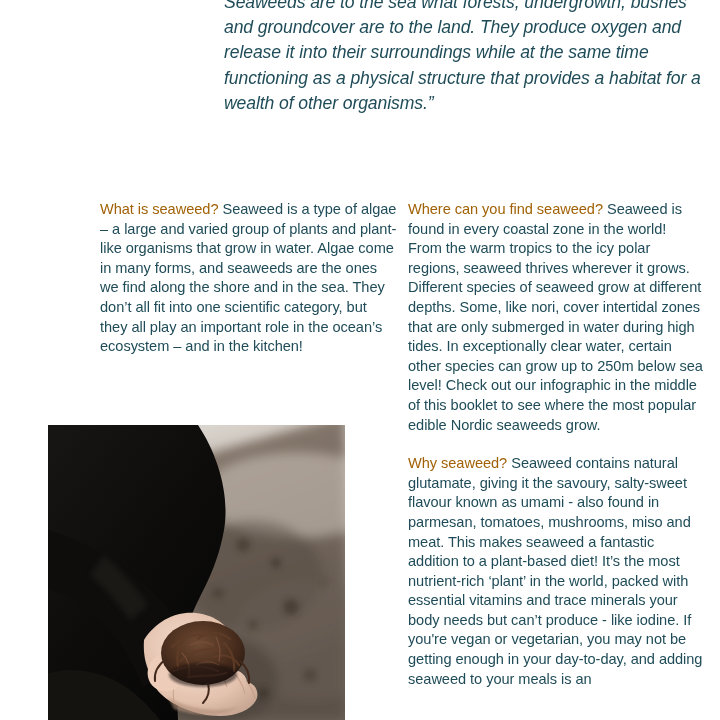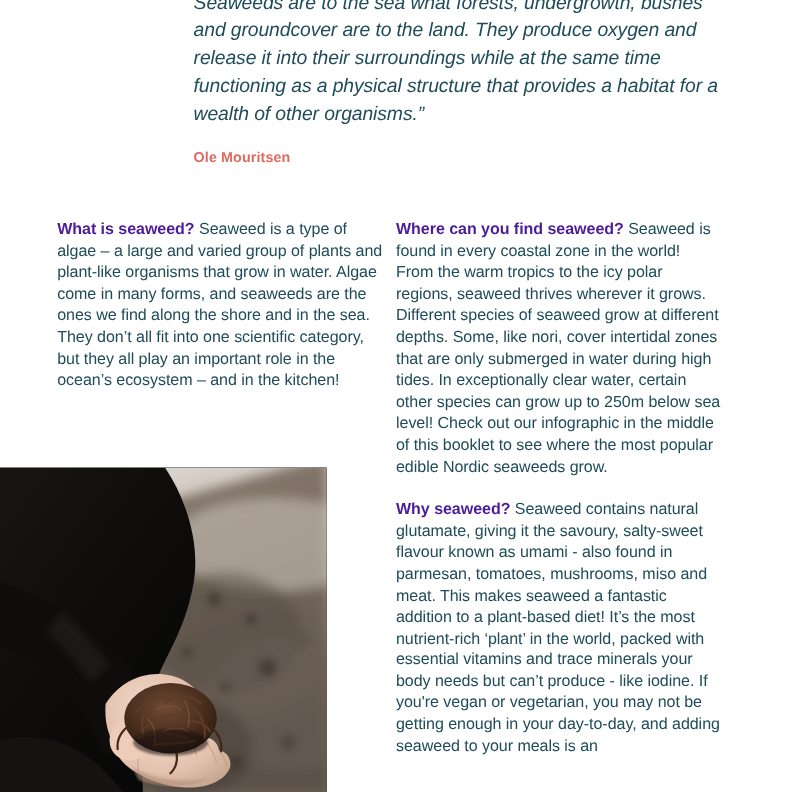--- a/index.html
+++ b/index.html
@@ -13,20 +13,21 @@
     overflow: hidden;
     font-family: "Liberation Sans", sans-serif;
     position: relative;
     -webkit-font-smoothing: antialiased;
   }
 
   .page {
     position: absolute;
     inset: 0;
     background: #ffffff;
+    margin-left: 48px;
   }
 
   
   .quote-block {
     position: absolute;
     left: 176px;
     top: -10px;
     width: 492px;
   }
   .quote-text {
@@ -63,22 +64,22 @@
 
   .para {
     margin: 0 0 19px 0;
     font-size: 14.6px;
     line-height: 19.6px;
     color: #1f4c58;
     letter-spacing: -0.05px;
   }
   .para:last-child { margin-bottom: 0; }
   .lead {
-    color: #4c1d95;
-    font-weight: bold;
+    color: #a16207;
+    font-weight: normal;
   }
 
   
   .photo {
     position: absolute;
     left: 0;
     top: 425px;
     width: 297px;
     height: 295px;
     overflow: hidden;
@@ -86,21 +87,20 @@
   }
   .photo svg { display: block; }
 </style>
 </head>
 <body>
 
 <div class="page">
 
   <div class="quote-block">
     <p class="quote-text">Seaweeds are to the sea what forests, undergrowth, bushes and groundcover are to the land. They produce oxygen and release it into their surroundings while at the same time functioning as a physical structure that provides a habitat for a wealth of other organisms.”</p>
-    <p class="quote-attribution">Ole Mouritsen</p>
   </div>
 
   <div class="columns">
 
     <div class="col col-left">
       <p class="para">
         <span class="lead">What is seaweed?</span><span> Seaweed is a type of algae – a large and varied group of plants and plant-like organisms that grow in water. Algae come in many forms, and seaweeds are the ones we find along the shore and in the sea. They don’t all fit into one scientific category, but they all play an important role in the ocean’s ecosystem – and in the kitchen!</span>
       </p>
     </div>
 

